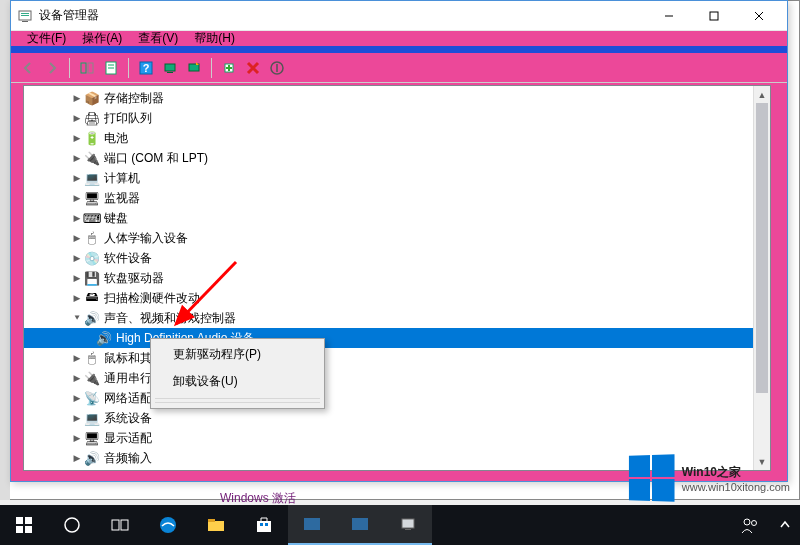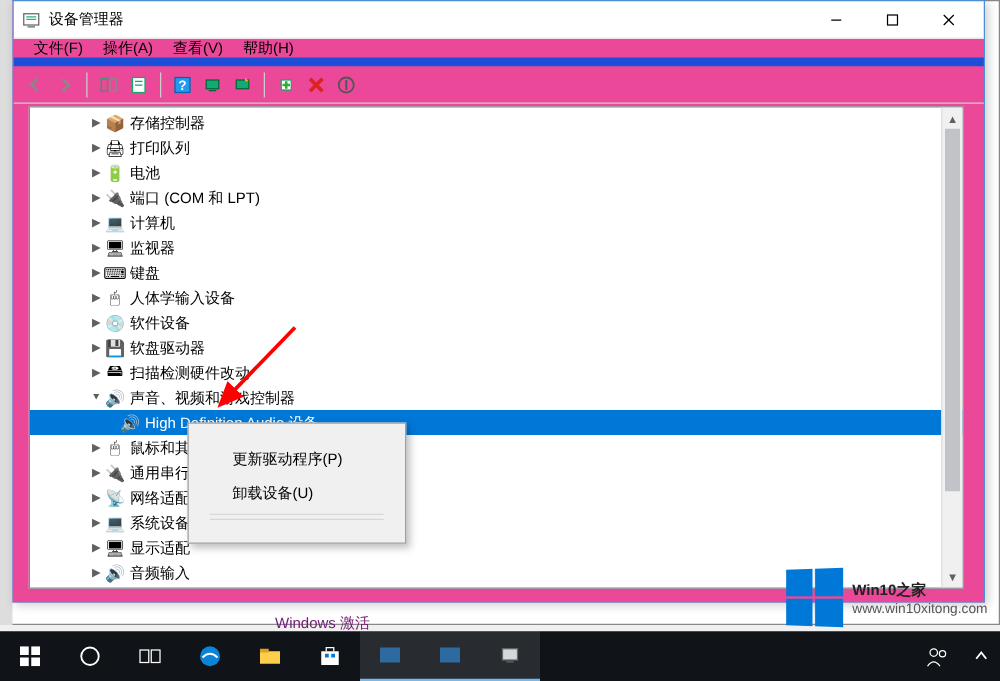--- a/index.html
+++ b/index.html
@@ -65,21 +65,21 @@
   .dev-icon { width: 16px; height: 16px; margin-right: 4px; display: flex; align-items: center; justify-content: center; font-size: 13px; }
   .tree-row.selected { background: #0078d7; color: #fff; }
   .tree-row.selected .dev-icon { color: #fff; }
   .ind1 { padding-left: 46px; }
   .ind2 { padding-left: 72px; }
   .context-menu {
     position: absolute;
     border: 1px solid #a0a0a0;
     background: #f0f0f0;
     box-shadow: 3px 3px 6px rgba(0,0,0,.25);
-    padding: 15px;
+    padding: 2px;
   }
   .cm-item { padding: 5px 30px 5px 20px; font-size: 12px; }
   .cm-sep { height: 1px; background: #d7d7d7; margin: 3px 2px; }
   .arrow {
     position: absolute;
     left: 168px; top: 260px; width: 70px; height: 70px;
     pointer-events: none;
   }
   .taskbar {
     position: absolute;

